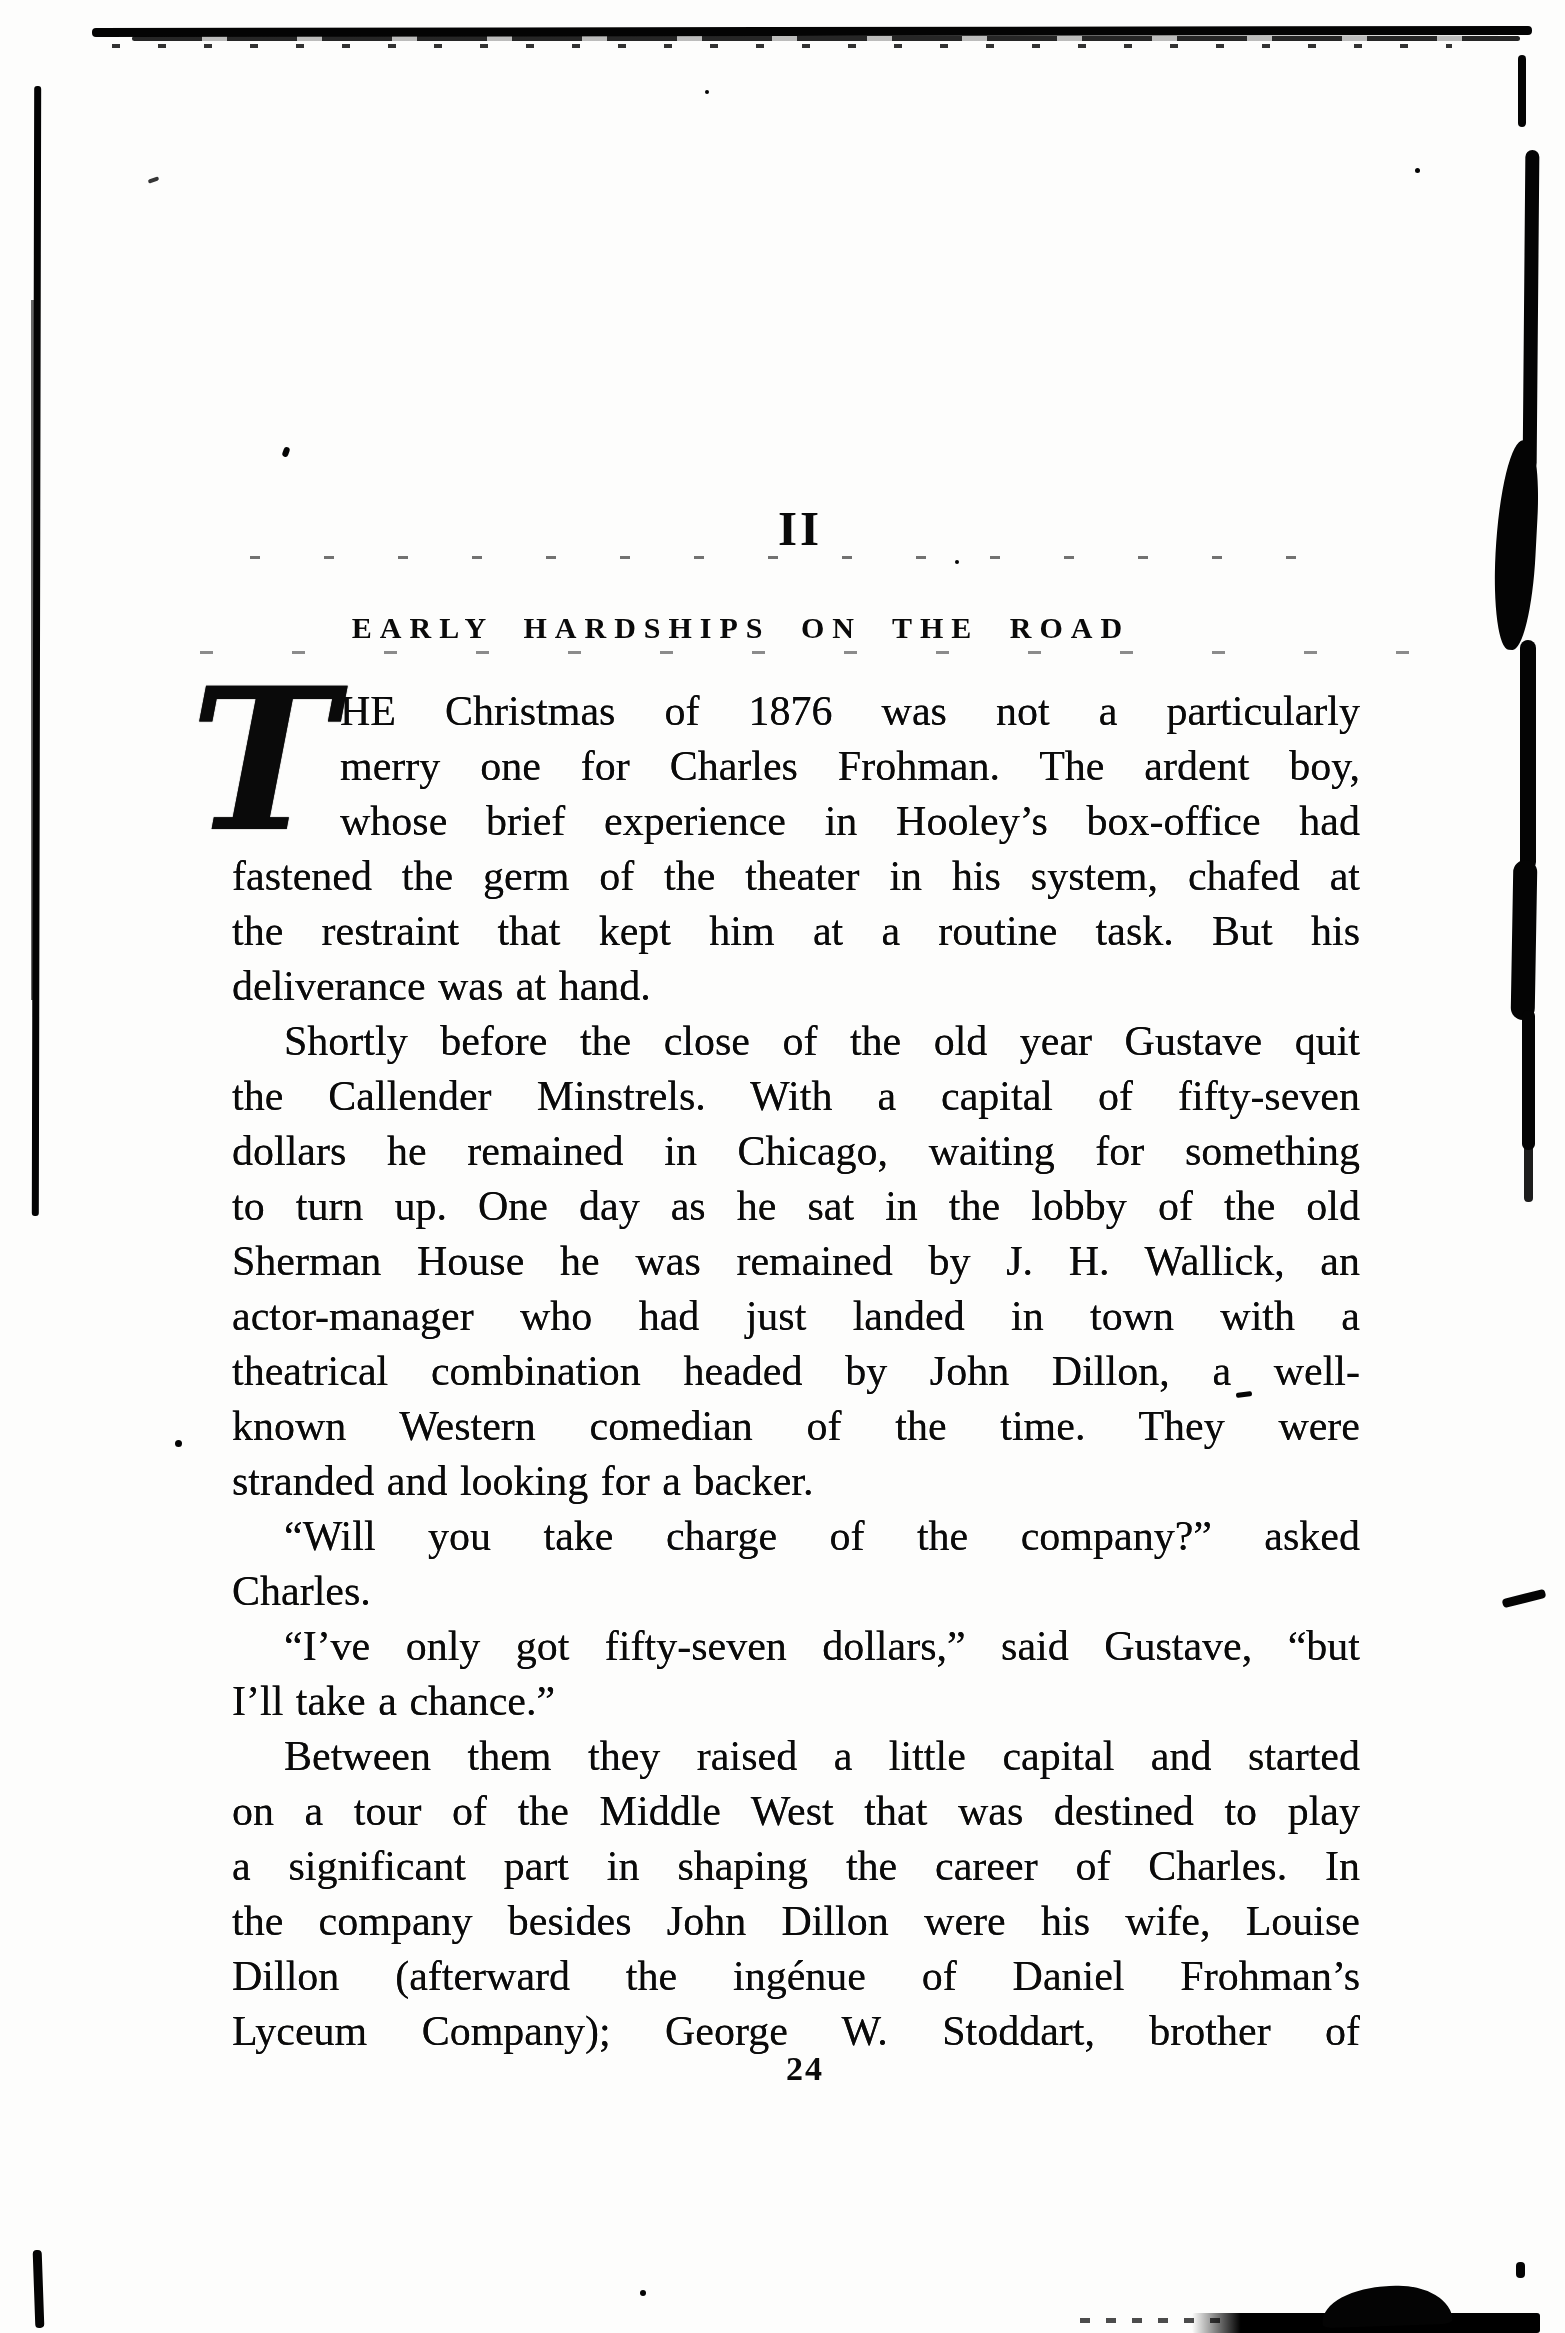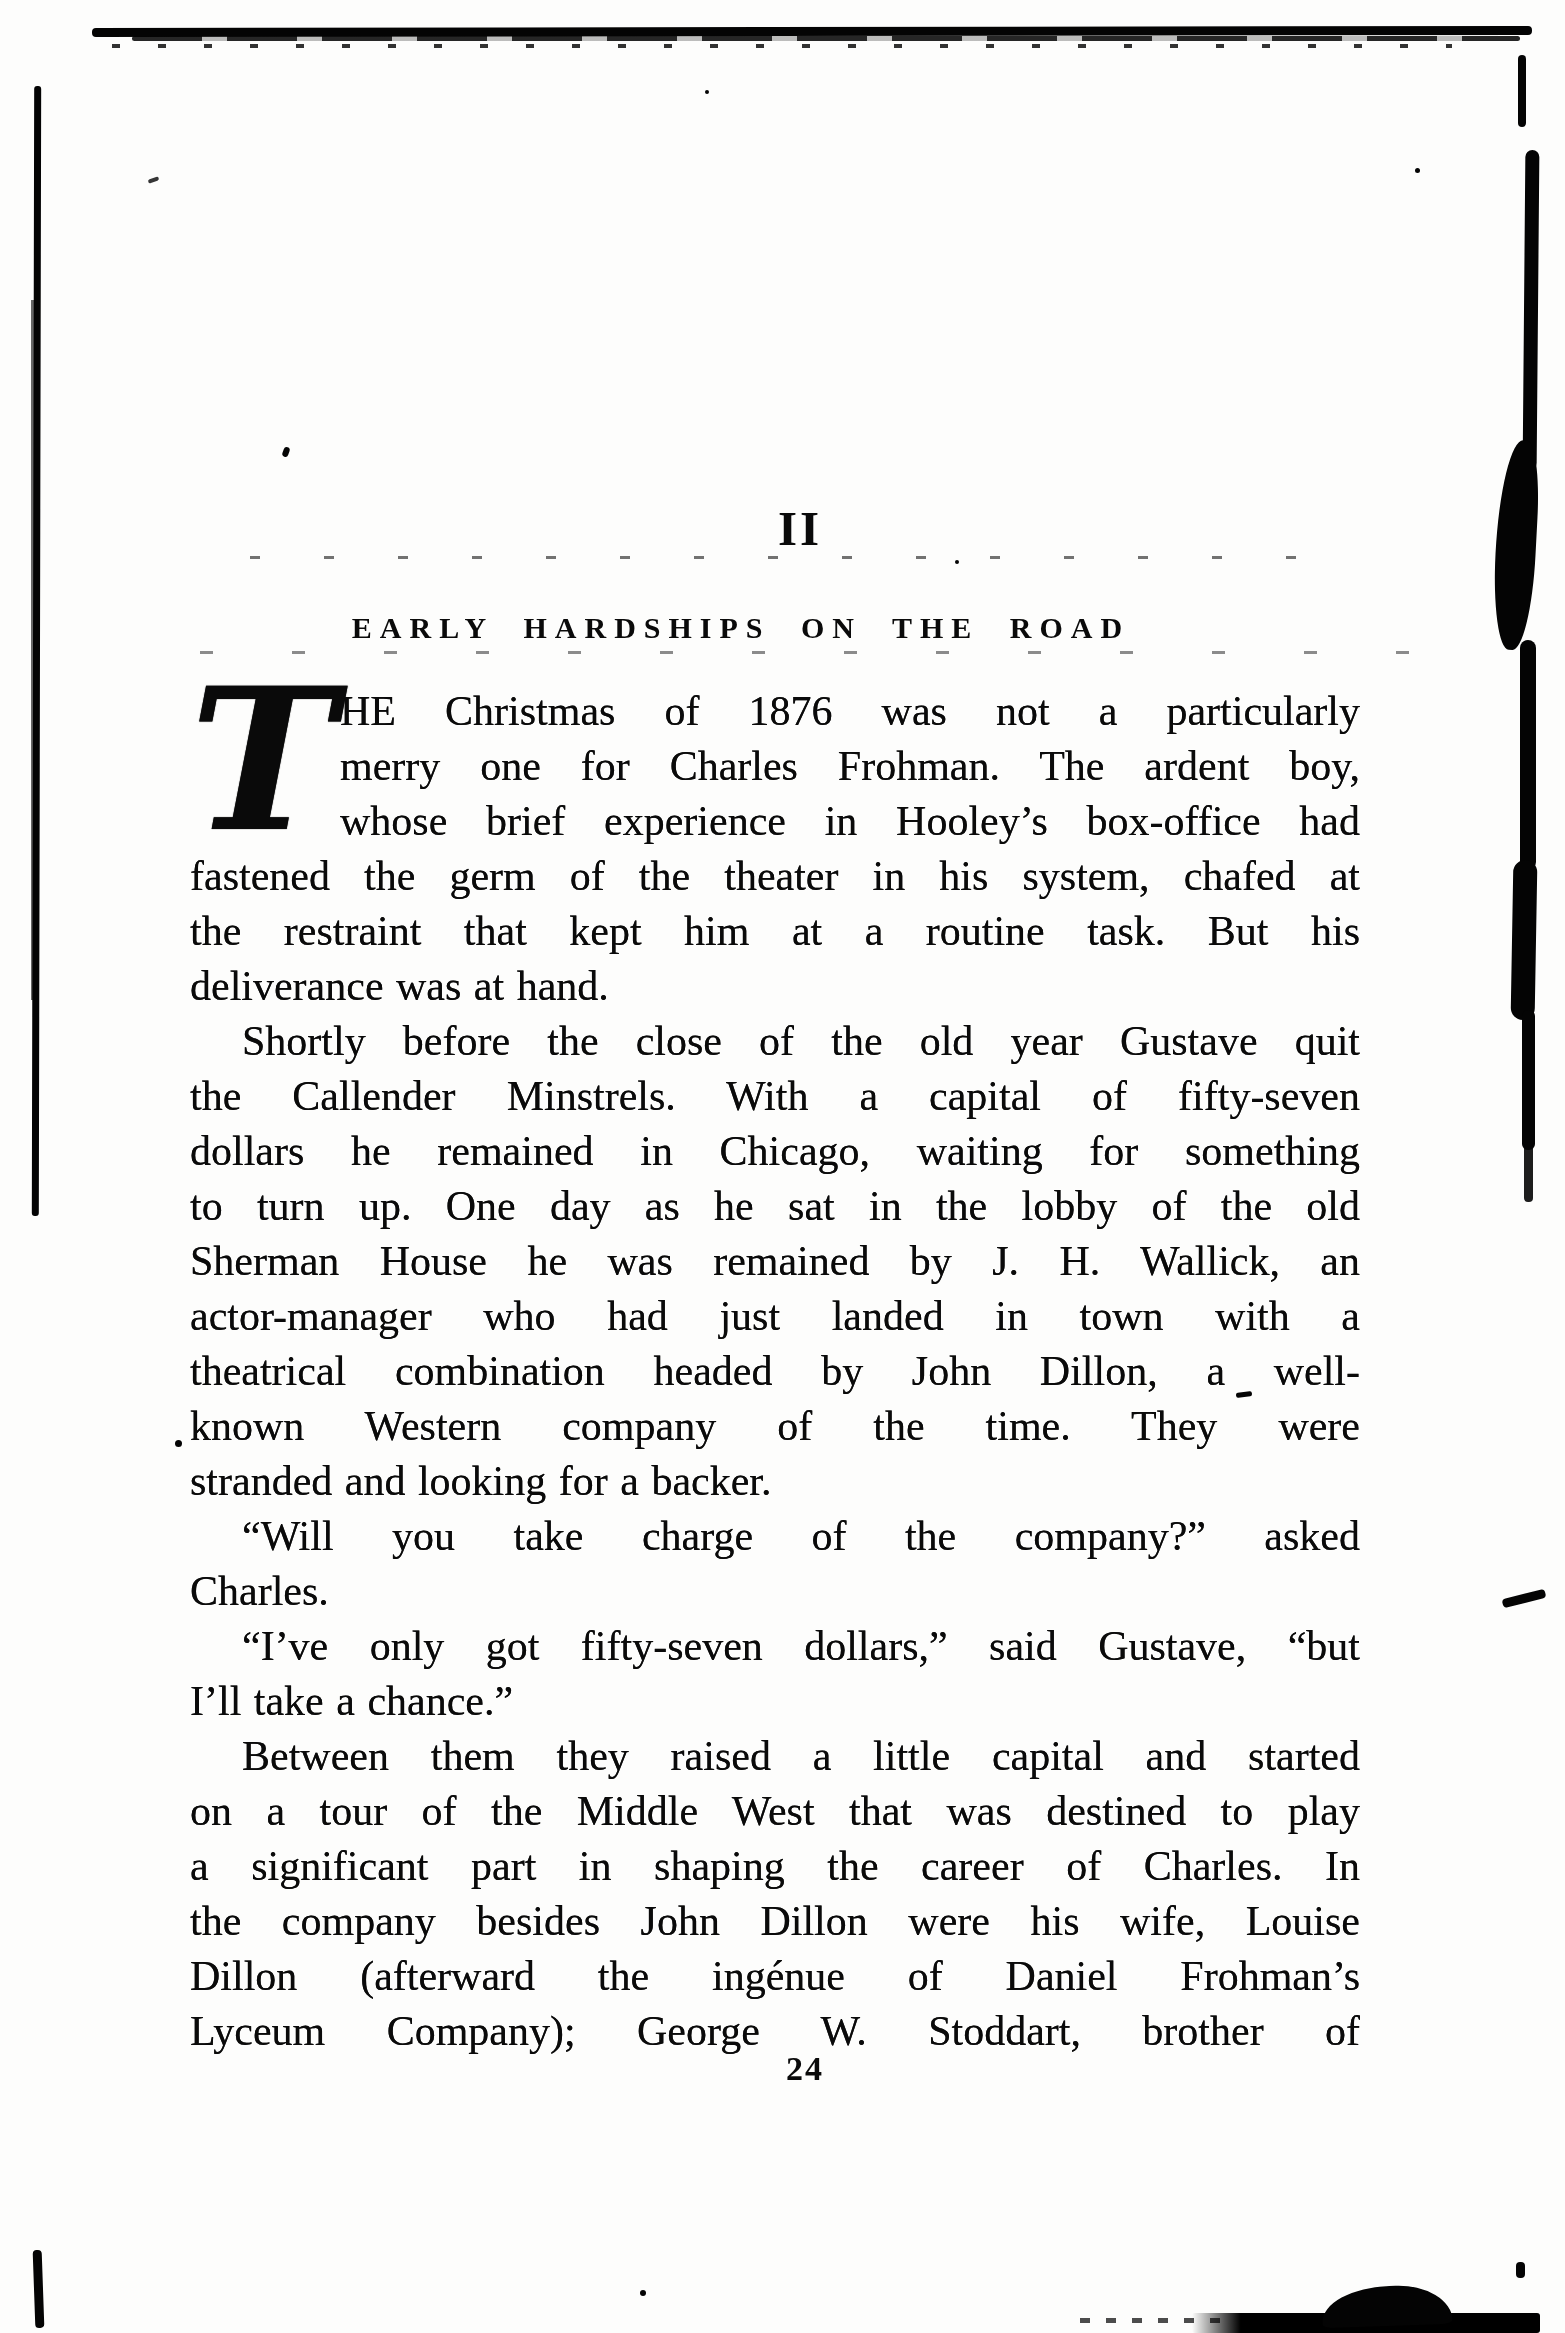--- a/index.html
+++ b/index.html
@@ -21,21 +21,21 @@
     white-space:nowrap;
   }
   .body-block{
     position:absolute; top:684px; left:190px; width:1170px;
     font-size:42px; line-height:55px; word-spacing:2px;
     text-shadow:0 0 0.5px rgba(10,10,10,.85);
   }
   .para{margin:0;}
   .line{
     display:block; height:55px; overflow:visible;
-    text-align:justify; text-align-last:justify;
+    text-align:justify; text-align-last:justify;margin-left:42px;
   }
   .line.last{text-align-last:left;}
   .line.indent{text-indent:52px;}
   .dropcap{
     float:left; width:150px; height:163px;
     font-family:"DejaVu Serif","Liberation Serif",serif;
     font-style:italic; font-weight:700;
     font-size:196px; line-height:148px; margin-top:2px;
     text-shadow:0 0 1px #000;
   }
@@ -127,21 +127,21 @@
     </div>
 
     <div class="para">
       <span class="line indent">Shortly before the close of the old year Gustave quit</span>
       <span class="line">the Callender Minstrels. With a capital of fifty-seven</span>
       <span class="line">dollars he remained in Chicago, waiting for something</span>
       <span class="line">to turn up. One day as he sat in the lobby of the old</span>
       <span class="line">Sherman House he was remained by J. H. Wallick, an</span>
       <span class="line">actor-manager who had just landed in town with a</span>
       <span class="line">theatrical combination headed by John Dillon, a well-</span>
-      <span class="line">known Western company of the time. They were</span>
+      <span class="line">known Western comedian of the time. They were</span>
       <span class="line last">stranded and looking for a backer.</span>
     </div>
 
     <div class="para">
       <span class="line indent">“Will you take charge of the company?” asked</span>
       <span class="line last">Charles.</span>
     </div>
 
     <div class="para">
       <span class="line indent">“I’ve only got fifty-seven dollars,” said Gustave, “but</span>

